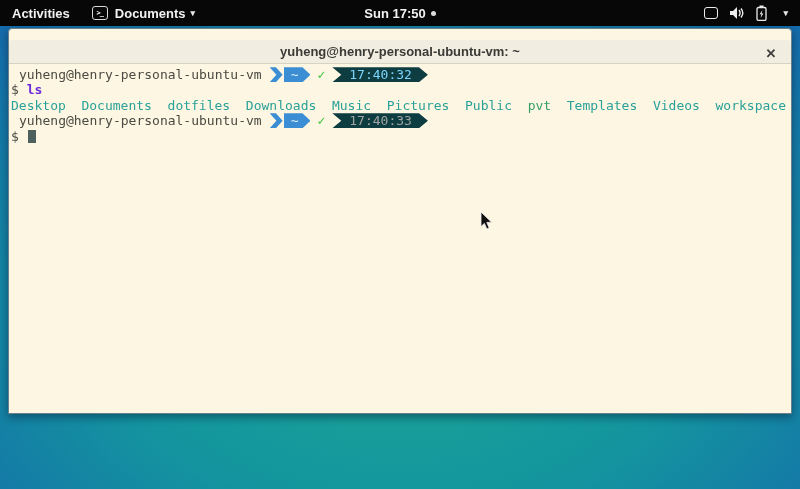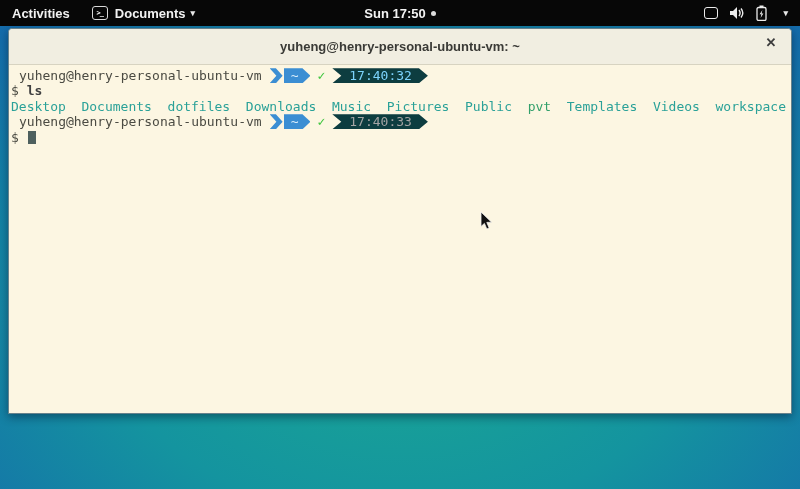--- a/index.html
+++ b/index.html
@@ -37,23 +37,23 @@
   .tb-right { position:absolute; right:0; top:0; height:26px; display:flex; align-items:center; gap:11px; padding:0 12px; }
   .disp-icon { width:14px; height:12px; border:1.6px solid #ececec; border-radius:3px; }
   
   .terminal-window {
     position:absolute; left:8px; top:28px; width:784px; height:386px;
     border:1px solid #67828c; border-radius:4px 4px 0 0;
     box-shadow:0 3px 10px rgba(0,10,40,.45); z-index:3; overflow:hidden;
     background:#fcf6e2;
   }
   .titlebar {
-    height:36px; background:#f1eee1; border-bottom:1px solid #d7d3c1;
+    height:24px; background:#f1eee1; border-bottom:1px solid #d7d3c1;
     display:flex; align-items:center; justify-content:center; position:relative;
-    font-size:13px; font-weight:700; color:#3a3a36; border-radius:3px 3px 0 0;
+    font-size:13px; font-weight:700; color:#3a3a36; border-radius:3px 3px 0 0;margin-top:11px;
   }
   .close-btn {
     position:absolute; right:10px; top:0; height:26px; width:20px;
     display:flex; align-items:center; justify-content:center;
     color:#3c3c3c; font-size:13px; font-weight:700; cursor:pointer;
   }
   .term-body {
     height:359px; background:#fcf6e2; padding:3px 0 0 2px;
     font-family:"DejaVu Sans Mono", monospace; font-size:13px; color:#4b4b43;
     overflow:hidden; cursor:text;
@@ -125,21 +125,21 @@
     <div class="term-body">
 
       <div class="line prompt-line">
         <span class="p-user" style="color: rgb(75, 75, 67);">yuheng@henry-personal-ubuntu-vm</span>
         <span class="pl-chevron" style="background: rgb(59, 142, 211);"></span>
         <span class="pl-seg blue" style="color: rgb(216, 237, 251); background: rgb(59, 142, 211);">~</span>
         <span class="check" style="color: rgb(62, 197, 62);">✓</span>
         <span class="pl-seg dark" style="color: #7dd3fc; background: rgb(13, 61, 64);">17:40:32</span>
       </div>
 
-      <div class="line"><span style="color: rgb(75, 75, 67);">$</span> <span class="cmd" style="color: #404040;">ls</span></div>
+      <div class="line"><span style="color: rgb(75, 75, 67);">$</span> <span class="cmd" style="color: #6d28d9;">ls</span></div>
 
       <div class="line" id="ls-line"><span style="color: rgb(42, 161, 152);">Desktop</span>  <span style="color: rgb(42, 161, 152);">Documents</span>  <span style="color: rgb(42, 161, 152);">dotfiles</span>  <span style="color: rgb(42, 161, 152);">Downloads</span>  <span style="color: rgb(42, 161, 152);">Music</span>  <span style="color: rgb(42, 161, 152);">Pictures</span>  <span style="color: rgb(42, 161, 152);">Public</span>  <span style="color: rgb(51, 160, 107);">pvt</span>  <span style="color: rgb(42, 161, 152);">Templates</span>  <span style="color: rgb(42, 161, 152);">Videos</span>  <span style="color: rgb(42, 161, 152);">workspace</span></div>
 
       <div class="line prompt-line">
         <span class="p-user" style="color: rgb(75, 75, 67);">yuheng@henry-personal-ubuntu-vm</span>
         <span class="pl-chevron" style="background: rgb(59, 142, 211);"></span>
         <span class="pl-seg blue" style="color: rgb(216, 237, 251); background: rgb(59, 142, 211);">~</span>
         <span class="check" style="color: rgb(62, 197, 62);">✓</span>
         <span class="pl-seg dark" style="color: #a3a3a3; background: rgb(13, 61, 64);">17:40:33</span>
       </div>

